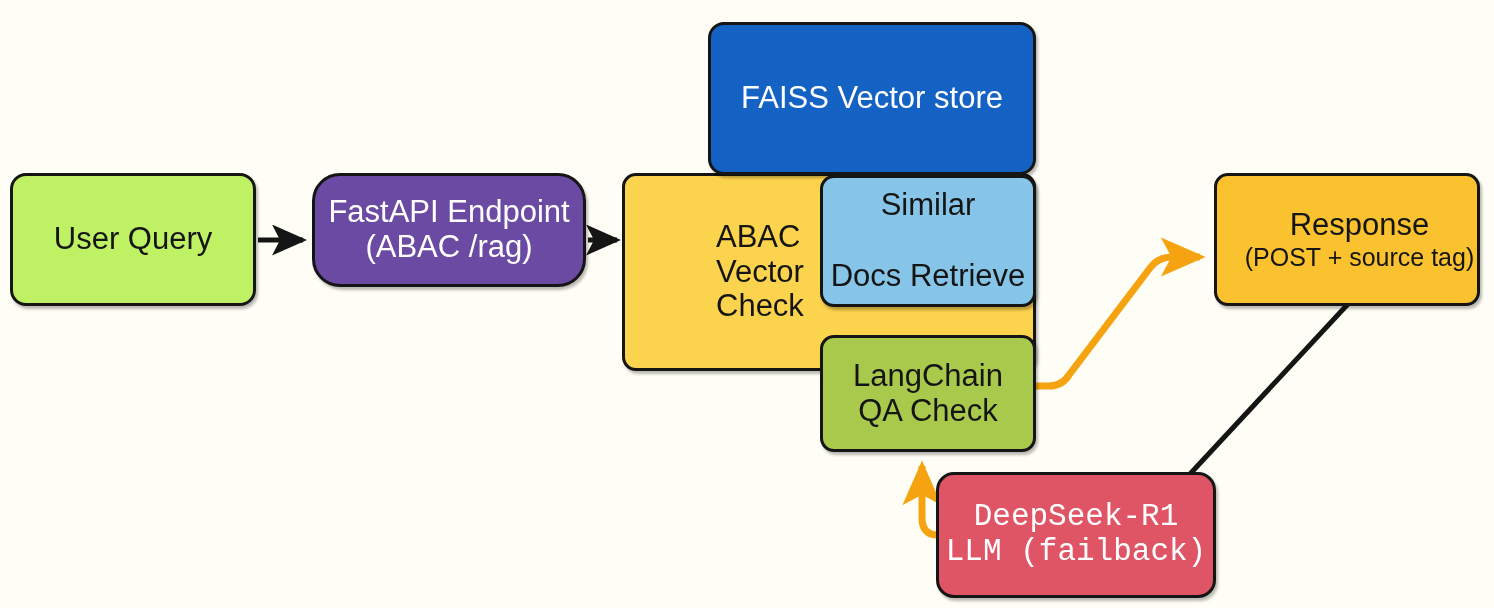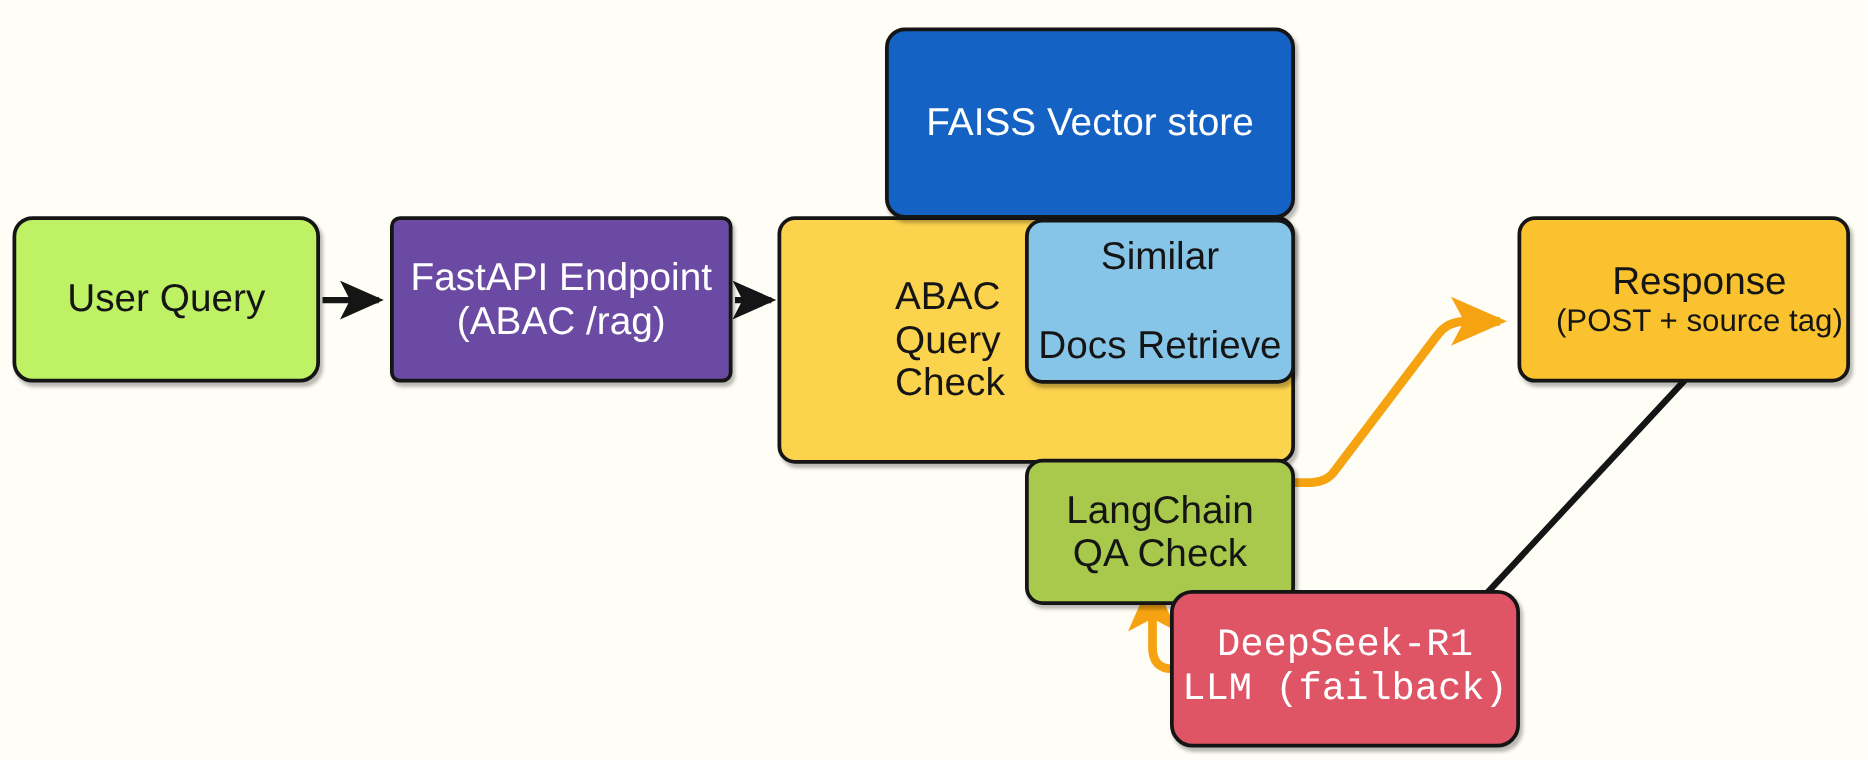--- a/index.html
+++ b/index.html
@@ -45,25 +45,25 @@
 
   
   #node-user-query {
     left: 10px; top: 173px; width: 246px; height: 133px;
     background: #bef264;
     color: #151515;
     font-size: 31px;
     border-radius: 16px;
   }
   #node-fastapi {
-    left: 312px; top: 173px; width: 274px; height: 133px;
+    left: 312px; top: 173px; width: 274px; height: 114px;
     background: #6b4aa3;
     color: #ffffff;
     font-size: 31px;
-    border-radius: 8px;
+    border-radius: 28px;
   }
   #node-abac {
     left: 622px; top: 173px; width: 414px; height: 198px;
     background: #fcd34d;
     color: #151515;
     font-size: 31px;
     align-items: flex-start;
     padding-left: 44px;
     border-radius: 14px;
     z-index: 1;
@@ -87,21 +87,20 @@
     z-index: 3;
     gap: 36px;
   }
   #node-langchain {
     left: 820px; top: 335px; width: 216px; height: 117px;
     background: #a8c94c;
     color: #151515;
     font-size: 31px;
     border-radius: 14px;
     z-index: 3;
-    margin-top: 32px;
   }
   #node-deepseek {
     left: 936px; top: 472px; width: 280px; height: 126px;
     background: #e05565;
     color: #ffffff;
     font-size: 31px;
     border-radius: 18px;
     z-index: 3;
     font-family: Liberation Mono, monospace;
   }
@@ -153,21 +152,21 @@
     <span class="l1">User Query</span>
   </div>
 
   <div class="node" id="node-fastapi">
     <span class="l1">FastAPI Endpoint</span>
     <span class="l2">(ABAC /rag)</span>
   </div>
 
   <div class="node" id="node-abac">
     <span class="l1">ABAC</span>
-    <span class="l2">Query</span>
+    <span class="l2">Vector</span>
     <span class="l3">Check</span>
   </div>
 
   <div class="node" id="node-faiss">
     <span class="l1">FAISS Vector store</span>
   </div>
 
   <div class="node" id="node-similar-docs">
     <span class="l1">Similar</span>
     <span class="l2">Docs Retrieve</span>

